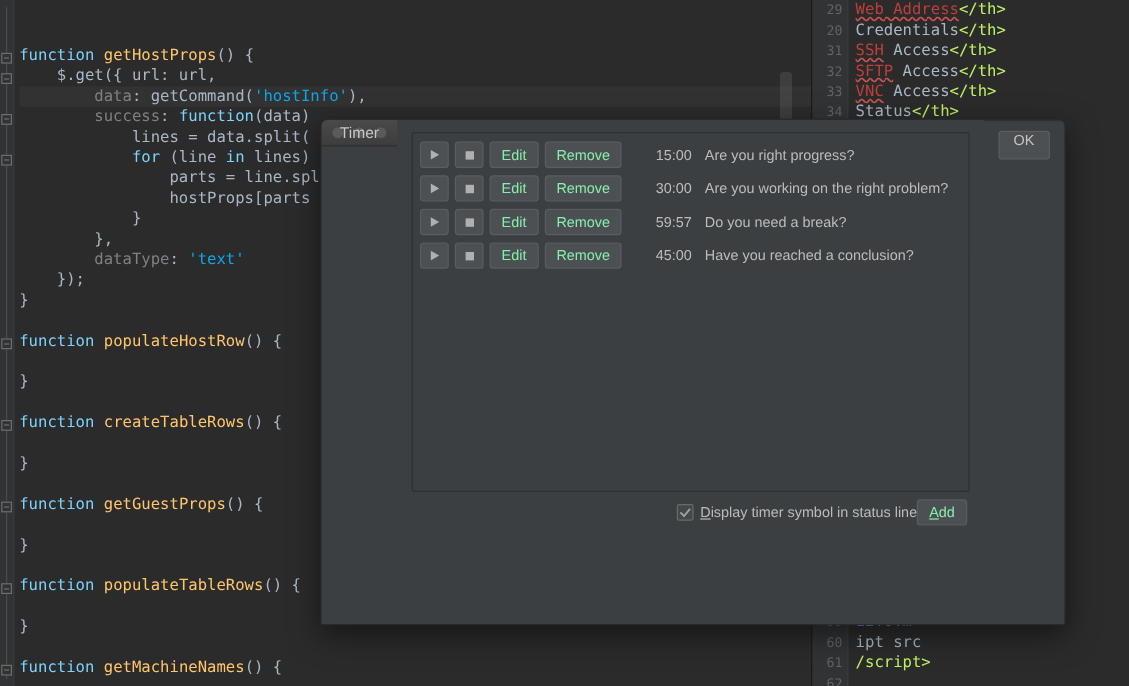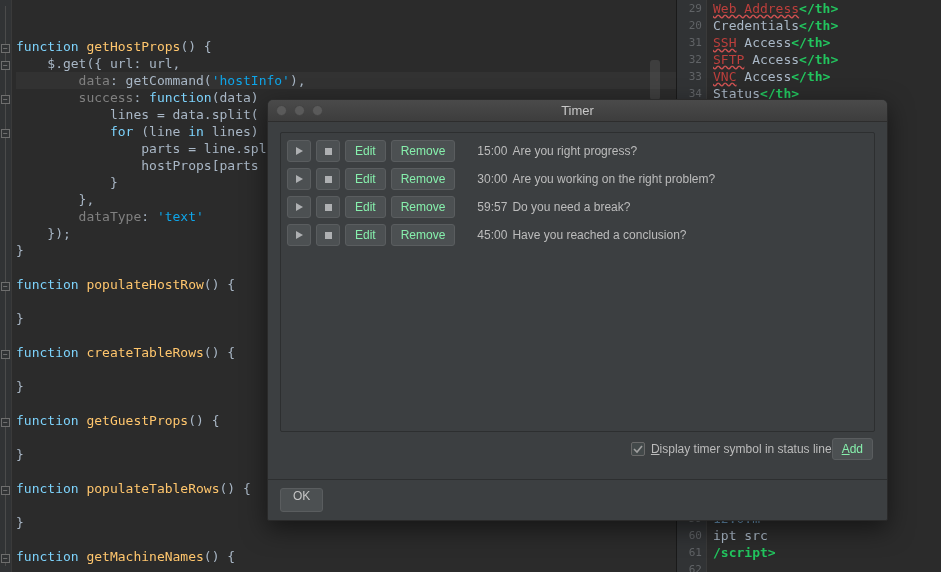--- a/index.html
+++ b/index.html
@@ -72,21 +72,21 @@
   .right-code {
     padding: 0 0 0 6px;
     white-space: pre;
     line-height: 17px;
     font-size: 13px;
     overflow: hidden;
   }
   .kw { color: #7dd3fc; }
   .fn { color: #ffc66d; }
   .str { color: #0ea5e9; }
-  .tag { color: #22c55e; font-weight: bold; }
+  .tag { color: #bef264; }
   .num { color: #6897bb; }
   .err { color: #bc3f3c; text-decoration: underline wavy #d25252; text-decoration-skip-ink: none; }
   .grey { color: #808080; }
   .hl-line { background-color: #323232; display: inline-block; width: 100%;}
 
   
   .dialog {
     position: absolute;
     left: 267px;
     top: 99px;
@@ -94,21 +94,20 @@
     height: 422px;
     background: #3c3f41;
     border: 1px solid #2a2a2a;
     border-radius: 6px 6px 2px 2px;
     box-shadow: 0 8px 25px rgba(0,0,0,.5);
     overflow: hidden;
     font-family: "Lucida Grande", "Segoe UI", sans-serif;
     font-size: 12px;
     color: #bbbbbb;
     display: flex;
-    flex-direction: column;
   }
   .titlebar {
     height: 22px;
     background: linear-gradient(#4a4a4a,#3d3d3d);
     border-bottom: 1px solid #2d2d2d;
     display: flex;
     align-items: center;
     padding: 0 8px;
     position: relative;
   }
@@ -166,23 +165,23 @@
     border-radius: 3px;
     padding: 0 9px;
     color: #86efac;
     font-size: 12px;
     display: flex;
     align-items: center;
     cursor: pointer;
   }
   .time-val {
     width: 42px;
-    text-align: right;
+    text-align: center;
     color: #bcbcbc;
-    margin-left: 5px;
+    margin-left: 17px;
   }
   .msg { color: #bcbcbc; }
   .bottom-row {
     display: flex;
     align-items: center;
     justify-content: flex-end;
     padding: 6px 2px 0 2px;
   }
   .checkbox {
     display: flex;

